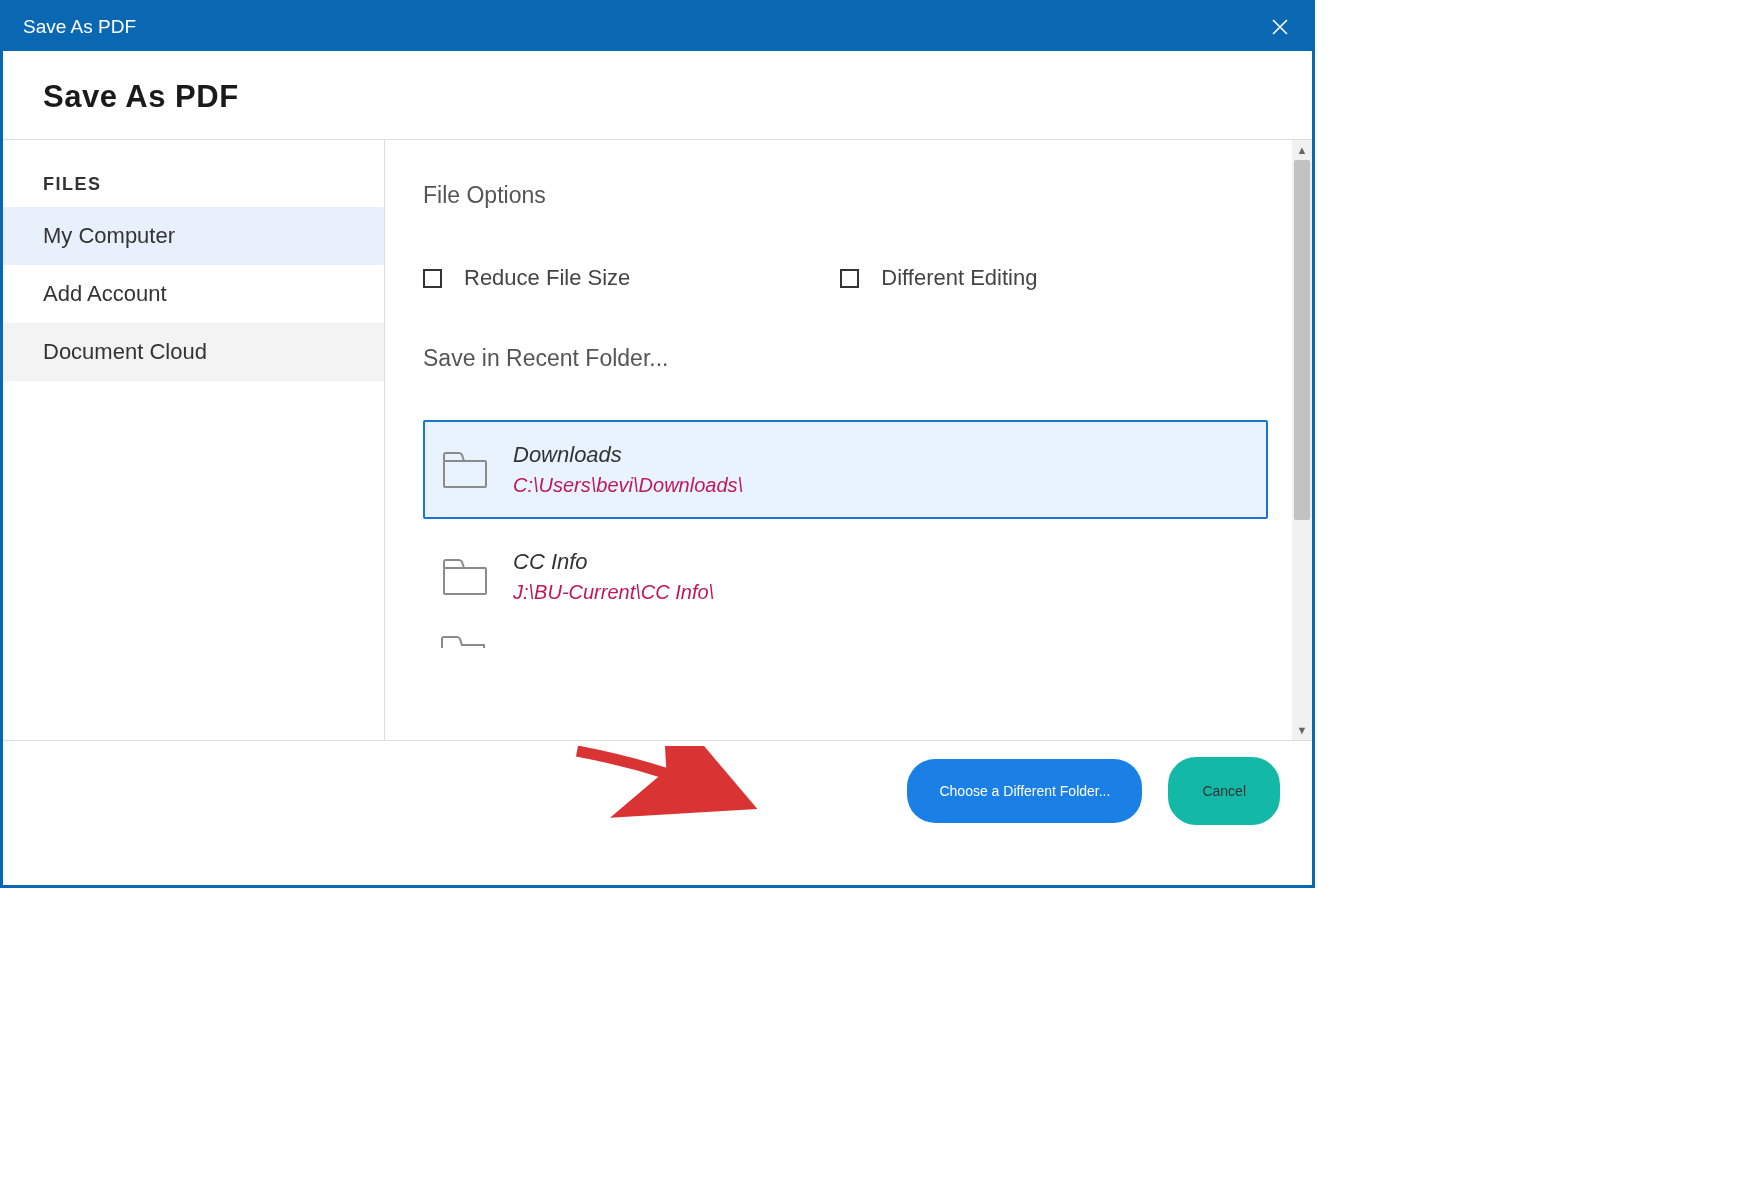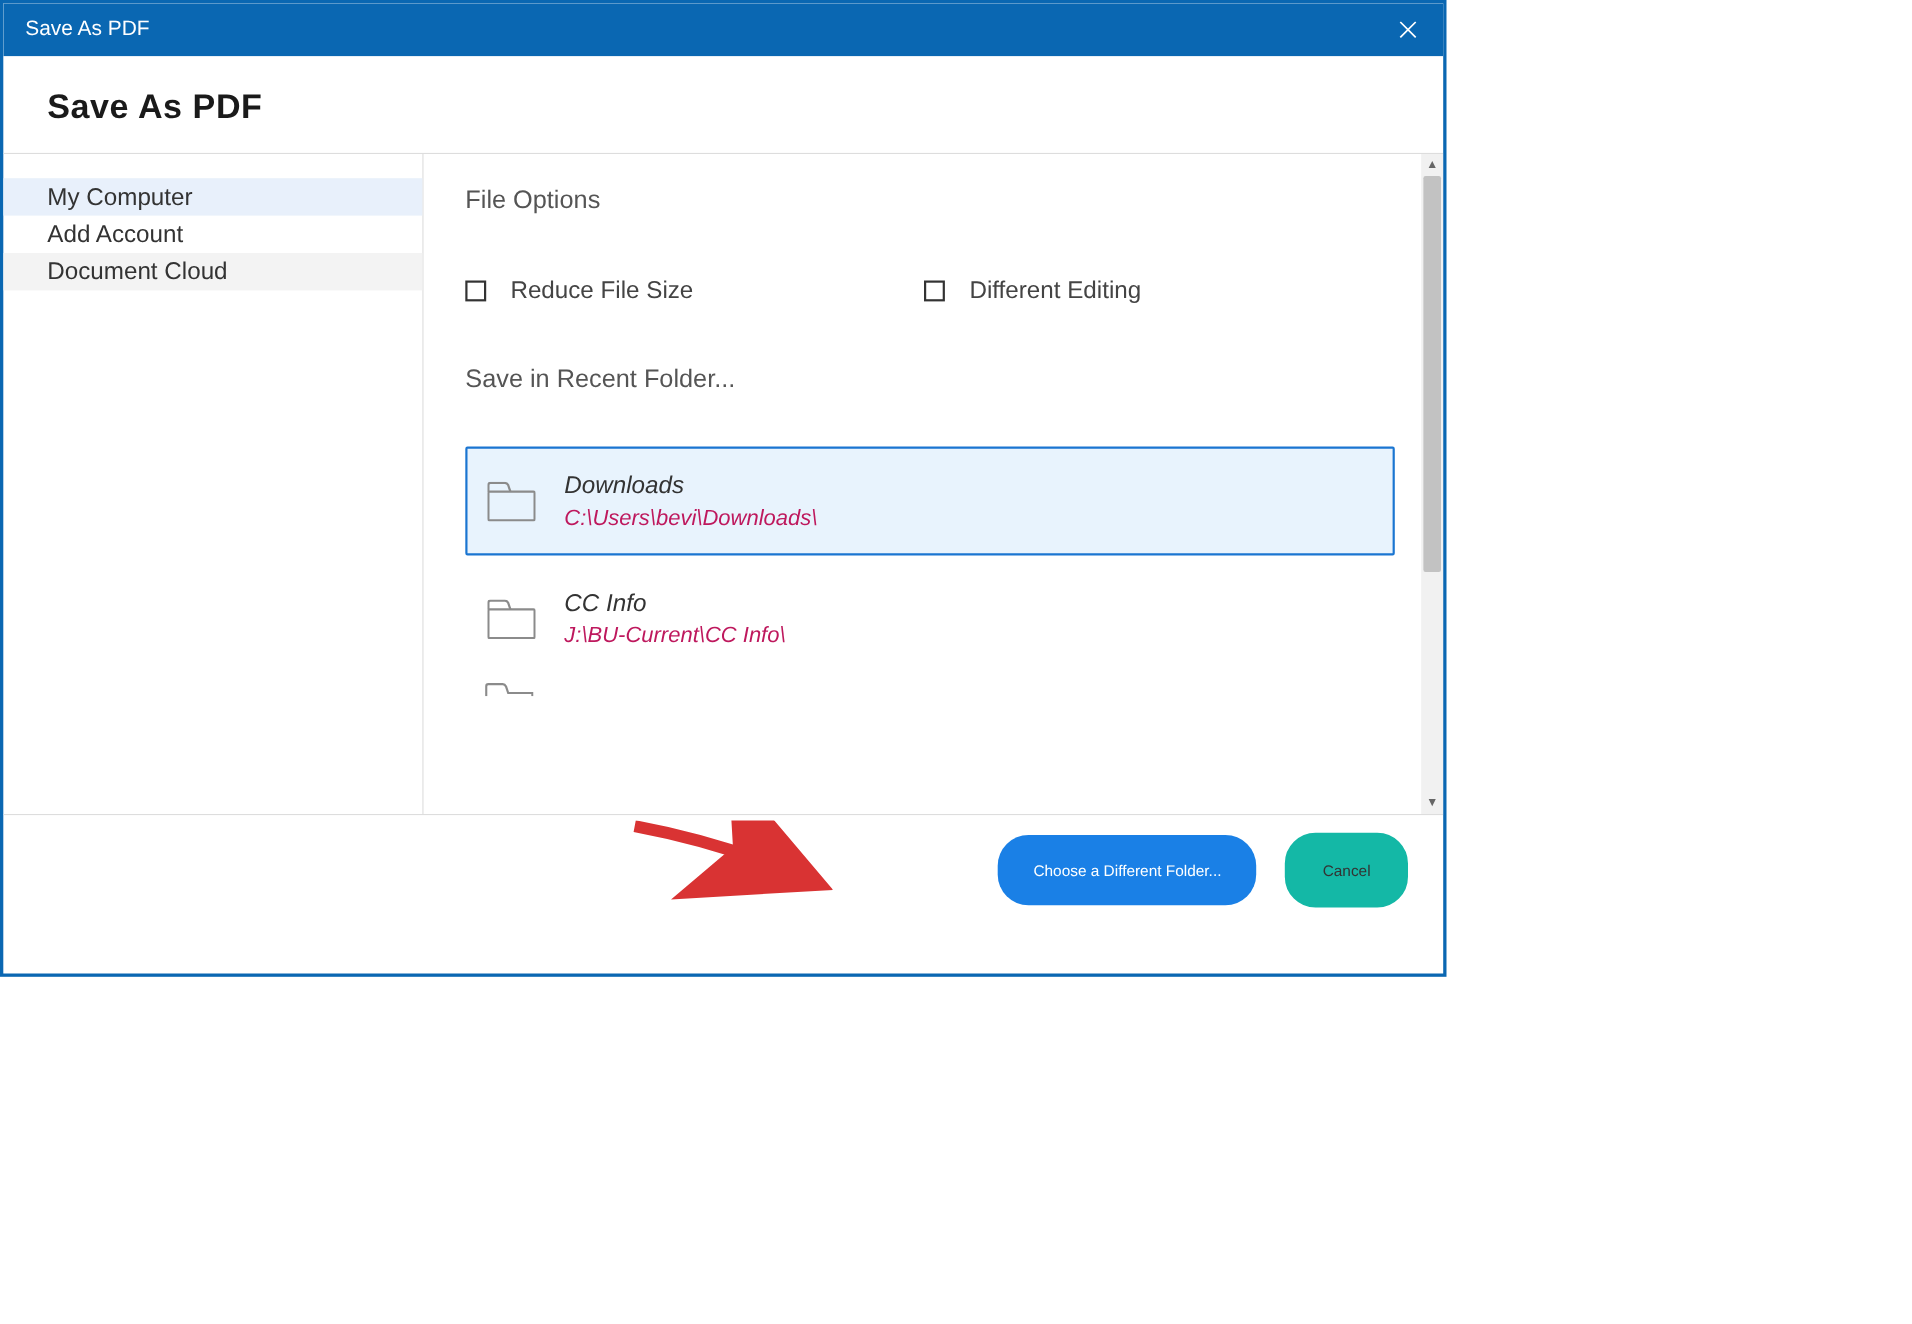--- a/index.html
+++ b/index.html
@@ -49,36 +49,36 @@
     .sidebar-header {
       font-size: 18px;
       font-weight: 700;
       color: #333;
       letter-spacing: 1.5px;
       padding: 12px 40px;
     }
     .sidebar-item {
       font-size: 22px;
       color: #333;
-      padding: 4px 40px;
+      padding: 16px 40px;
       cursor: pointer;
     }
     .sidebar-item.selected { background: #e8f0fb; }
     .sidebar-item.hover { background: #f3f3f3; }
     .main {
       flex: 1;
       padding: 22px 38px 10px 38px;
       position: relative;
       overflow-y: hidden;
     }
     .section-title {
       font-size: 23px;
       color: #555;
       margin-bottom: 22px;
-      margin-top: 6px;
+      margin-top: 20px;
     }
     .options-row {
       display: flex;
       gap: 210px;
       margin-bottom: 54px;
     }
     .checkbox-opt {
       display: flex;
       align-items: center;
       gap: 22px;
@@ -197,20 +197,21 @@
 </div>
 
 <div class="heading-area">
   <h1>Save As PDF</h1>
 </div>
 
 <div class="divider-h"></div>
 
 <div class="content">
   <div class="sidebar">
+    <div class="sidebar-header">FILES</div>
     <div class="sidebar-item selected">My Computer</div>
     <div class="sidebar-item">Add Account</div>
     <div class="sidebar-item hover">Document Cloud</div>
   </div>
 
   <div class="main-wrap">
     <div class="main">
 
       <div class="section-title">File Options</div>
 

